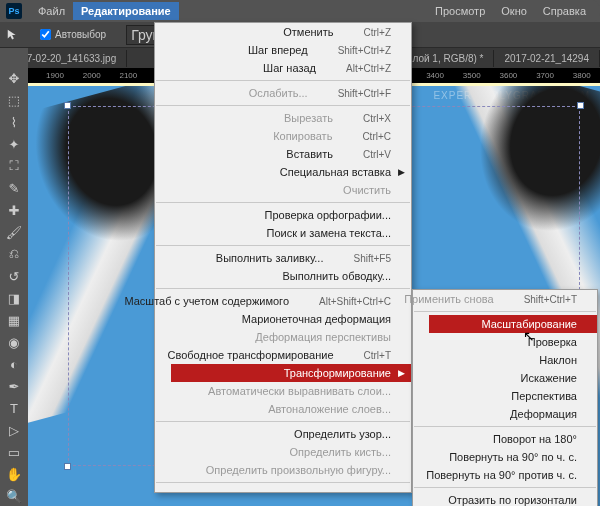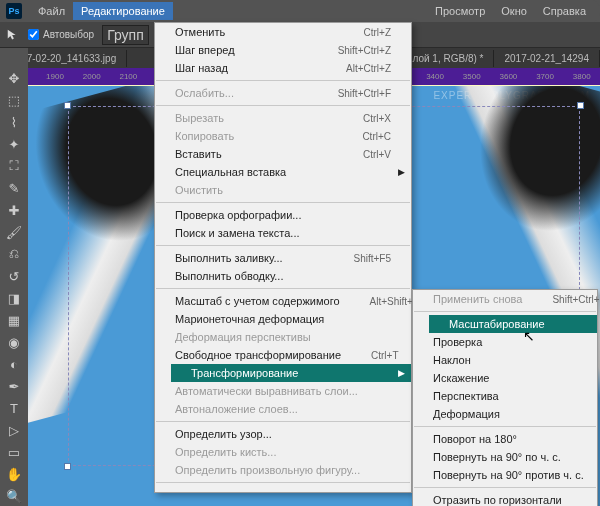--- a/index.html
+++ b/index.html
@@ -1,47 +1,47 @@
 <!DOCTYPE html>
 <html><head>
 <meta charset="utf-8">
 <style>
   * { box-sizing: border-box; margin: 0; padding: 0; font-family: Tahoma, Arial, sans-serif; }
   body { width: 600px; height: 506px; overflow: hidden; background: #535353; position: relative; }
   .menubar { height: 22px; background: #535353; display: flex; align-items: center; padding: 0 6px; font-size: 11px; color: #ccc; position: relative; z-index: 1; border-radius: 9px; }
   .menubar .ps { width: 16px; height: 16px; background: #001e36; color: #31a8ff; font-size: 9px; font-weight: bold; display: flex; align-items: center; justify-content: center; border-radius: 2px; margin-right: 8px; }
   .menubar .item { padding: 3px 8px; cursor: default; }
-  .menubar .item.active { background: #3a74b8; color: #fff; }
-  .toolbar-top { height: 26px; background: #454545; border-bottom: 1px solid #2a2a2a; display: flex; align-items: center; padding: 0 6px; gap: 8px; position: relative; z-index: 1; }
+  .menubar .item.active { background: #3a74b8; color: #fff; font-weight: bold; }
+  .toolbar-top { height: 26px; background: #454545; border-bottom: 1px solid #2a2a2a; display: flex; align-items: center; padding: 0 6px; gap: 20px; position: relative; z-index: 1; }
   .toolbar-top .arrow { width: 14px; height: 14px; color: #ddd; }
   .toolbar-top .check { display: flex; align-items: center; gap: 4px; color: #ccc; font-size: 10px; }
   .toolbar-top .check input { width: 11px; height: 11px; }
   .toolbar-top .dropdown { background: #3a3a3a; border: 1px solid #222; color: #ccc; font-size: 14px; padding: 1px 4px; }
   .tabs { height: 20px; background: #383838; display: flex; align-items: center; font-size: 10px; color: #bbb; position: relative; z-index: 1; }
   .tabs .tab { padding: 3px 10px; border-right: 1px solid #222; }
-  .ruler { height: 18px; background: #4c1d95; border-bottom: 1px solid #fef9c3; color: #999; font-size: 8px; display: flex; align-items: center; overflow: hidden; position: relative; z-index: 1; }
+  .ruler { height: 18px; background: #000000; border-bottom: 3px solid #fef9c3; color: #999; font-size: 8px; display: flex; align-items: center; overflow: hidden; position: relative; z-index: 1; }
   .ruler span { display: inline-block; width: 50px; text-align: center; }
   .toolbox { position: absolute; left: 0; top: 48px; width: 28px; background: #535353; display: flex; flex-direction: column; align-items: center; padding-top: 20px; gap: 2px; z-index: 2; }
   .toolbox .tool { width: 22px; height: 20px; color: #ccc; font-size: 13px; display: flex; align-items: center; justify-content: center; cursor: default; }
   .canvas { position: absolute; left: 28px; top: 86px; right: 0; bottom: 0; background: #4a9ad6; overflow: hidden; }
   .canvas .wing { position: absolute; width: 280px; height: 300px; }
   .canvas .wing.left { left: -60px; top: 10px; background: radial-gradient(ellipse 150px 180px at 60% 20%, #1a1a1a 30%, transparent 50%), linear-gradient(130deg, transparent 40%, #eee 50%, #ddd 55%, transparent 58%); transform: rotate(-15deg); }
   .canvas .wing.right { right: -100px; top: 0; background: radial-gradient(ellipse 150px 180px at 40% 20%, #1a1a1a 30%, transparent 50%), linear-gradient(-130deg, transparent 40%, #eee 50%, #ddd 55%, transparent 58%); transform: rotate(15deg); }
   .canvas .selection { position: absolute; left: 40px; top: 20px; right: 20px; bottom: 40px; border: 1px dashed #88b; }
   .canvas .handle { position: absolute; width: 7px; height: 7px; background: #fff; border: 1px solid #5577aa; margin: -4px; }
   .canvas .h-tl { left: 40px; top: 20px; }
   .canvas .h-tr { right: 20px; top: 20px; }
   .canvas .h-bl { left: 40px; bottom: 40px; }
   .canvas .h-br { right: 20px; bottom: 40px; }
   .canvas .watermark { position: absolute; right: 10px; top: 4px; font-size: 10px; color: rgba(255,255,255,0.4); letter-spacing: 1px; }
 
   .menu { position: absolute; background: #f0f0f0; border: 1px solid #9b9b9b; box-shadow: 3px 3px 6px rgba(0,0,0,0.3); font-size: 11px; color: #222; z-index: 10; }
-  .menu .row { display: flex; justify-content: space-between; align-items: center; padding: 3px 20px 3px 20px; white-space: nowrap; cursor: default; position: relative; }
+  .menu .row { display: flex; justify-content: flex-end; align-items: center; padding: 3px 20px 3px 20px; white-space: nowrap; cursor: default; position: relative; }
   .menu .row.disabled { color: #9a9a9a; }
-  .menu .row.highlight { background: #0f766e; color: #fff; margin-left: 16px; }
+  .menu .row.highlight { background: #b91c1c; color: #fff; margin-left: 16px; }
   .menu .row .shortcut { color: #666; padding-left: 30px; font-size: 10px; }
   .menu .row .arrow-r { position: absolute; right: 6px; font-size: 9px; }
   .menu .sep { height: 1px; background: #c8c8c8; margin: 3px 1px; }
   .menu.main { left: 154px; top: 22px; width: 258px; }
   .menu.sub { left: 412px; top: 289px; width: 186px; }
   .cursor { position: absolute; left: 523px; top: 328px; z-index: 20; font-size: 14px; color: #000; pointer-events: none; }
 </style>
 </head>
 <body>
 

